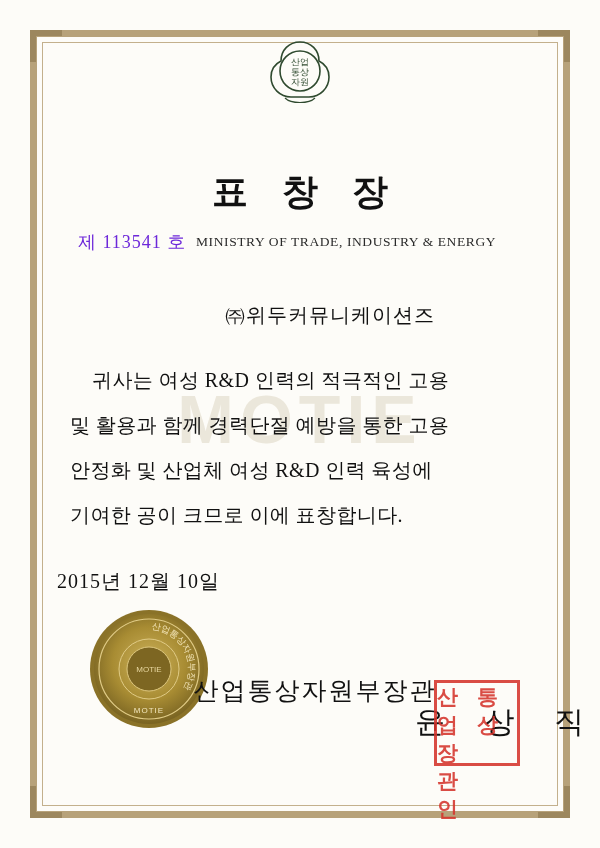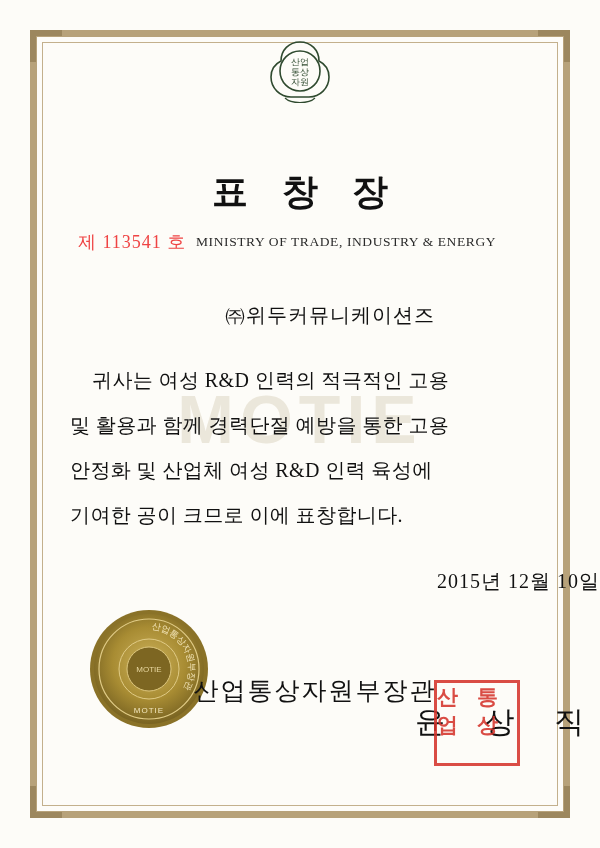--- a/index.html
+++ b/index.html
@@ -81,21 +81,21 @@
     position: absolute;
     left: 0; right: 0;
     top: 116px;
     height: 20px;
   }
   .doc-number {
     position: absolute;
     left: 78px;
     top: 114px;
     font-size: 18px;
-    color: #ef4444;
+    color: #6d28d9;
     letter-spacing: 1px;
     font-family: "Liberation Serif", serif;
   }
   .ministry-name {
     position: absolute;
     left: 196px;
     top: 118px;
     font-size: 13.5px;
     letter-spacing: 0.6px;
     color: #2a2a2a;
@@ -143,25 +143,25 @@
   .body-text .line {
     display: block;
     white-space: nowrap;
   }
   .body-text .line.indent { text-indent: 22px; }
 
   .date {
     position: absolute;
     left: 0; right: 0;
     top: 568px;
-    text-align: right;
+    text-align: left;
     font-size: 20px;
     color: #111;
     letter-spacing: 1px;
-    padding-left: 40px;
+    padding-left: 57px;
     box-sizing: border-box;
   }
 
   .signer-title {
     position: absolute;
     left: 0; right: 0;
     top: 674px;
     text-align: center;
     font-size: 25px;
     color: #111;
@@ -295,16 +295,17 @@
     </svg>
   </div>
 
   <div class="signer-title">산업통상자원부장관</div>
   <div class="signer-name">윤 상 직</div>
 
   <div class="red-stamp">
     <div class="rs-grid">
       <div class="rs-cell">산업</div>
       <div class="rs-cell">통상</div>
+      <div class="rs-cell">장관인</div>
     </div>
   </div>
 
 </div>
 
 </body></html>

